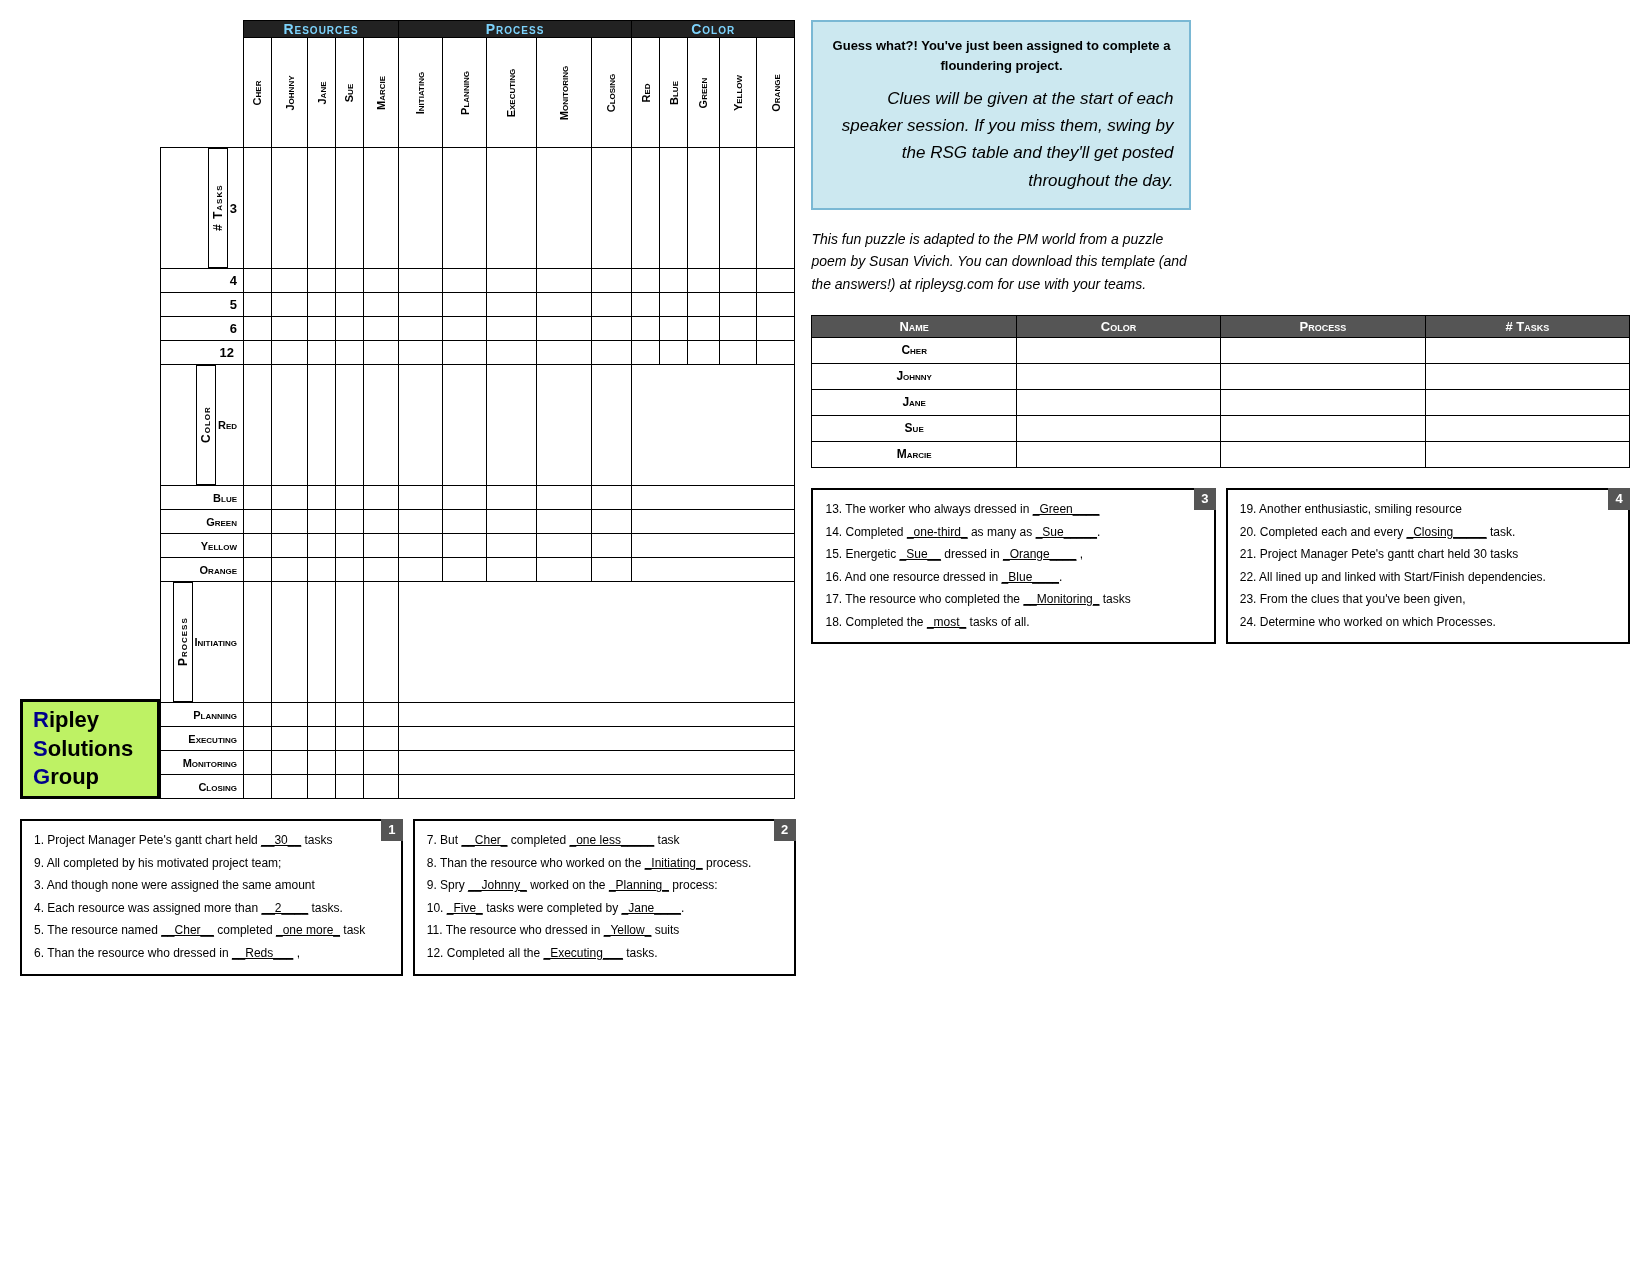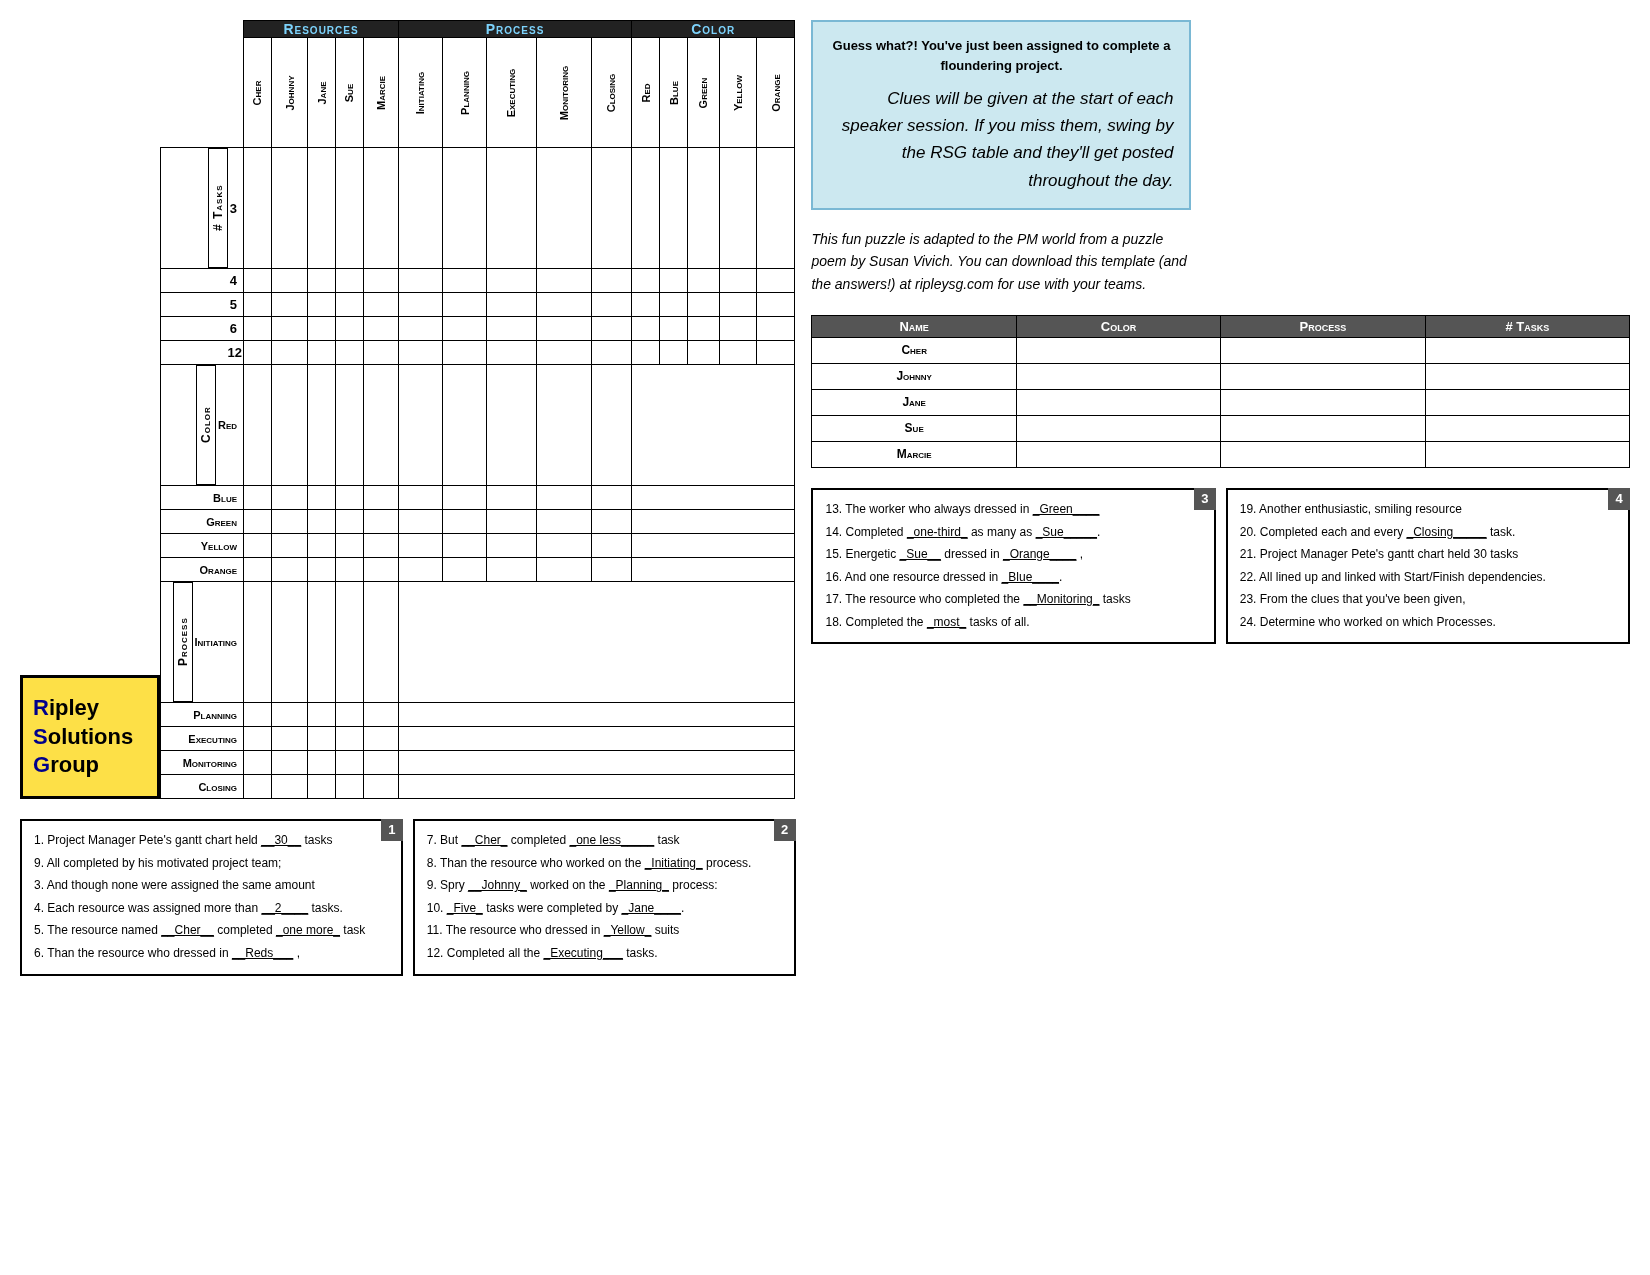--- a/index.html
+++ b/index.html
@@ -27,23 +27,23 @@
 
     .right-section {
       flex: 1;
       display: flex;
       flex-direction: column;
       gap: 10px;
     }
 
     
     .logo-box {
-      background: #fde047;
+      background: #bef264;
       border: 3px solid #000;
-      padding: 16px 10px;
+      padding: 4px 10px;
       width: 140px;
       font-size: 22px;
       font-weight: bold;
       line-height: 1.3;
     }
     .logo-r { color: #00008B; }
     .logo-s { color: #00008B; }
     .logo-g { color: #00008B; }
 
     table.main-grid {
@@ -334,21 +334,21 @@
               <td class="grid-cell"></td>
               <td class="grid-cell"></td>
               <td class="grid-cell"></td>
               <td class="grid-cell"></td>
               <td class="grid-cell"></td>
               <td class="grid-cell"></td>
               <td class="grid-cell"></td>
               <td class="grid-cell"></td>
             </tr>
             <tr>
-              <td class="row-label-cell" style="font-weight:bold; font-size:13px; text-align:right; padding-right:1px;"><b>12</b></td>
+              <td class="row-label-cell" style="font-weight:bold; font-size:13px; text-align:right; padding-right:9px;"><b>12</b></td>
               <td class="grid-cell"></td>
               <td class="grid-cell"></td>
               <td class="grid-cell"></td>
               <td class="grid-cell"></td>
               <td class="grid-cell"></td>
               <td class="grid-cell"></td>
               <td class="grid-cell"></td>
               <td class="grid-cell"></td>
               <td class="grid-cell"></td>
               <td class="grid-cell"></td>

